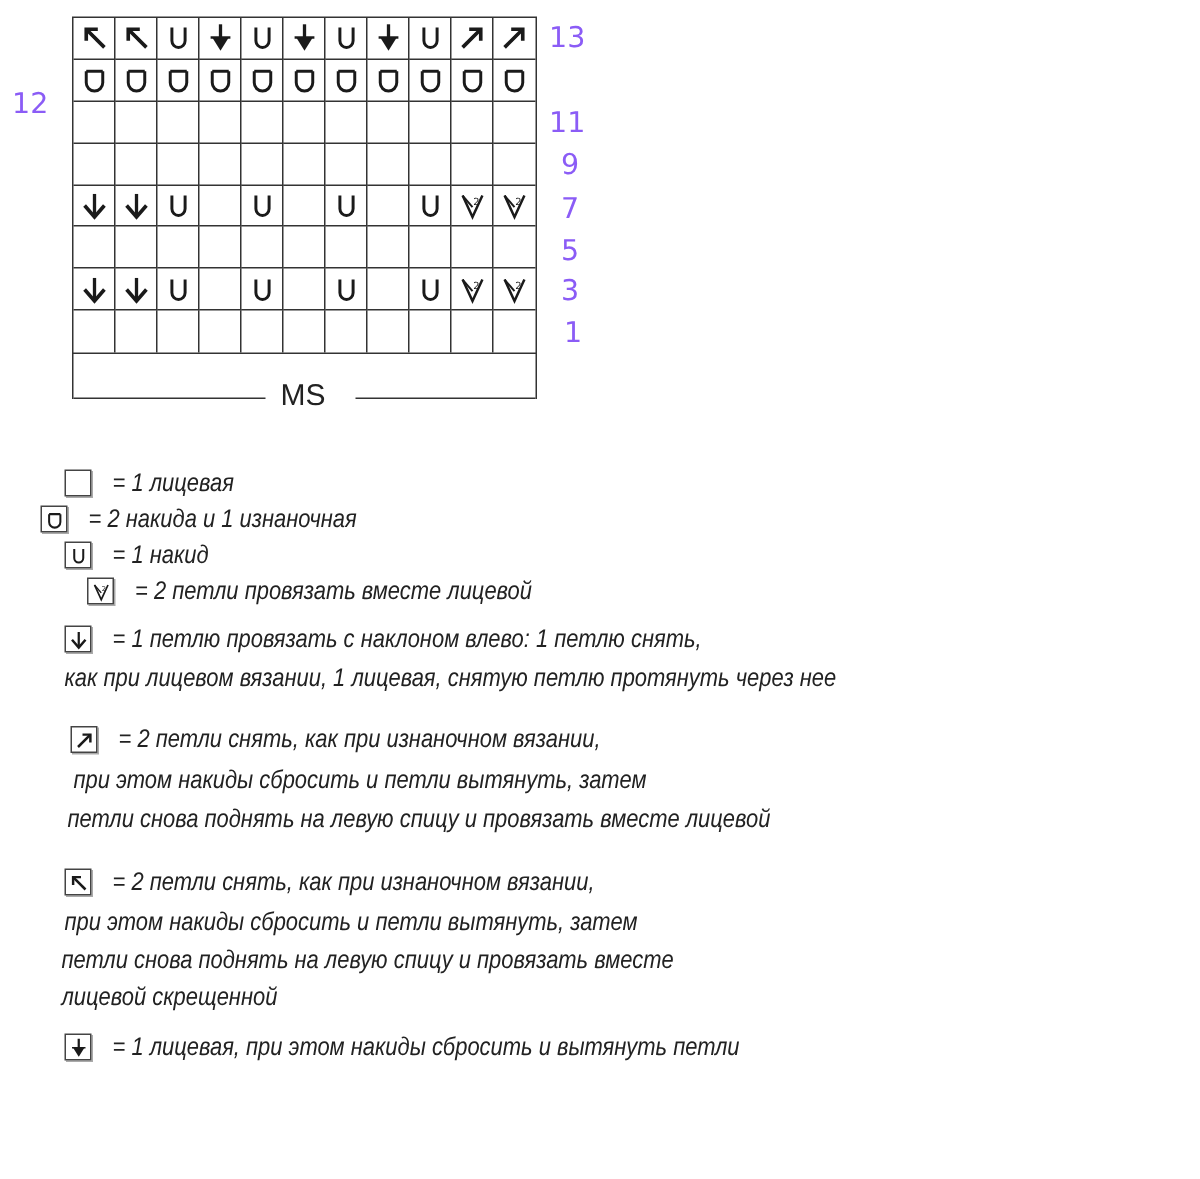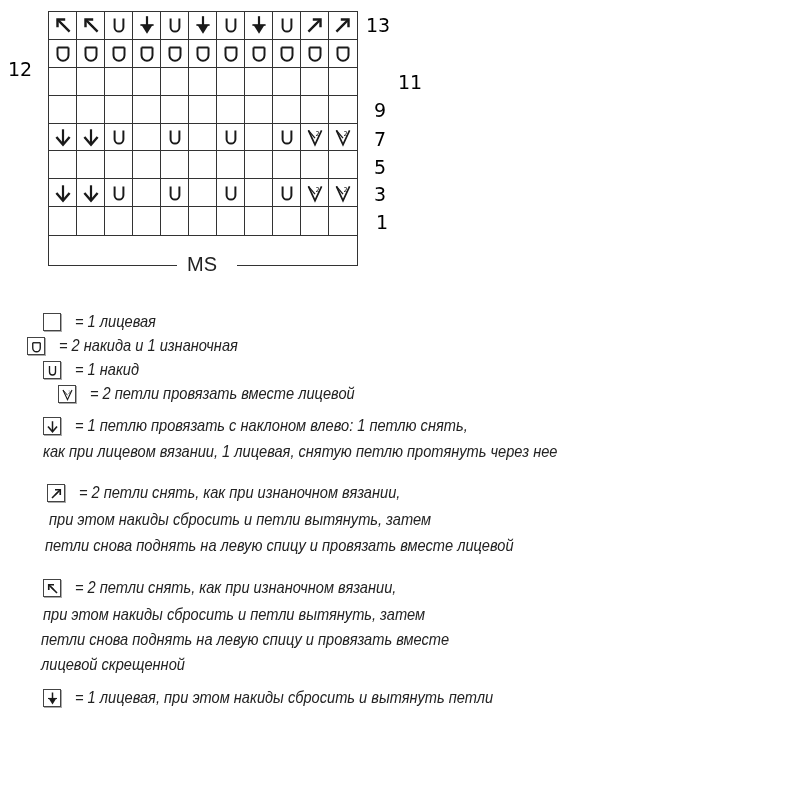--- a/index.html
+++ b/index.html
@@ -10,21 +10,21 @@
           display: grid; grid-template-columns: repeat(11, 1fr); grid-template-rows: repeat(8, 1fr); }
   .cell { border-right: 1.2px solid #333; border-bottom: 1.2px solid #333; display: flex; align-items: center; justify-content: center; box-sizing: border-box; }
   .cell.lastcol { border-right: none; }
   .cell.lastrow { border-bottom: none; }
   .cell svg { width: 22px; height: 22px; }
   .base { position: absolute; left: 48px; top: 236px; width: 310px; height: 30px; border-left: 1.5px solid #333; border-right: 1.5px solid #333; box-sizing: border-box; }
   .base .line { position: absolute; bottom: 0; height: 0; border-top: 1.5px solid #333; }
   .base .line.l { left: 0; width: 128px; }
   .base .line.r { right: 0; width: 120px; }
   .base .ms { position: absolute; left: 138px; bottom: -10px; font-size: 20px; font-family: "Liberation Sans", sans-serif; color: #222; }
-  .rowlabel { position: absolute; font-size: 19px; color: #000000; font-family: "DejaVu Sans", sans-serif; }
+  .rowlabel { position: absolute; font-size: 19px; color: #8b5cf6; font-family: "DejaVu Sans", sans-serif; }
   .legend-row { position: absolute; display: flex; align-items: center; }
   .licon { width: 18px; height: 18px; border: 1.5px solid #444; box-sizing: border-box; display: flex; align-items: center; justify-content: center; background: #fff; box-shadow: 1px 1px 0 #aaa; }
   .licon svg { width: 15px; height: 15px; }
   .ltext { font-style: italic; font-size: 17px; color: #222; margin-left: 14px; white-space: nowrap; transform: scaleX(0.86); transform-origin: left center; font-family: "Liberation Sans", sans-serif; }
   .lcont { position: absolute; font-style: italic; font-size: 17px; color: #222; white-space: nowrap; transform: scaleX(0.86); transform-origin: left center; font-family: "Liberation Sans", sans-serif; }
 </style>
 </head>
 <body>
 
 <div class="chart">
@@ -385,21 +385,21 @@
     </div>
 </div>
 <div class="base">
   <div class="line l"></div>
   <div class="ms">MS</div>
   <div class="line r"></div>
 </div>
 
 <div class="rowlabel" style="left:366px; top:14px;">13</div>
 <div class="rowlabel" style="left:8px; top:58px;">12</div>
-<div class="rowlabel" style="left:366px; top:71px;margin-left:32px;">11</div>
+<div class="rowlabel" style="left:366px; top:71px;">11</div>
 <div class="rowlabel" style="left:374px; top:99px;">9</div>
 <div class="rowlabel" style="left:374px; top:128px;">7</div>
 <div class="rowlabel" style="left:374px; top:156px;">5</div>
 <div class="rowlabel" style="left:374px; top:183px;">3</div>
 <div class="rowlabel" style="left:376px; top:211px;">1</div>
 
 <div class="legend-row" style="left:43px; top:312px;">
   <div class="licon"></div>
   <div class="ltext">= 1 лицевая</div>
 </div>

